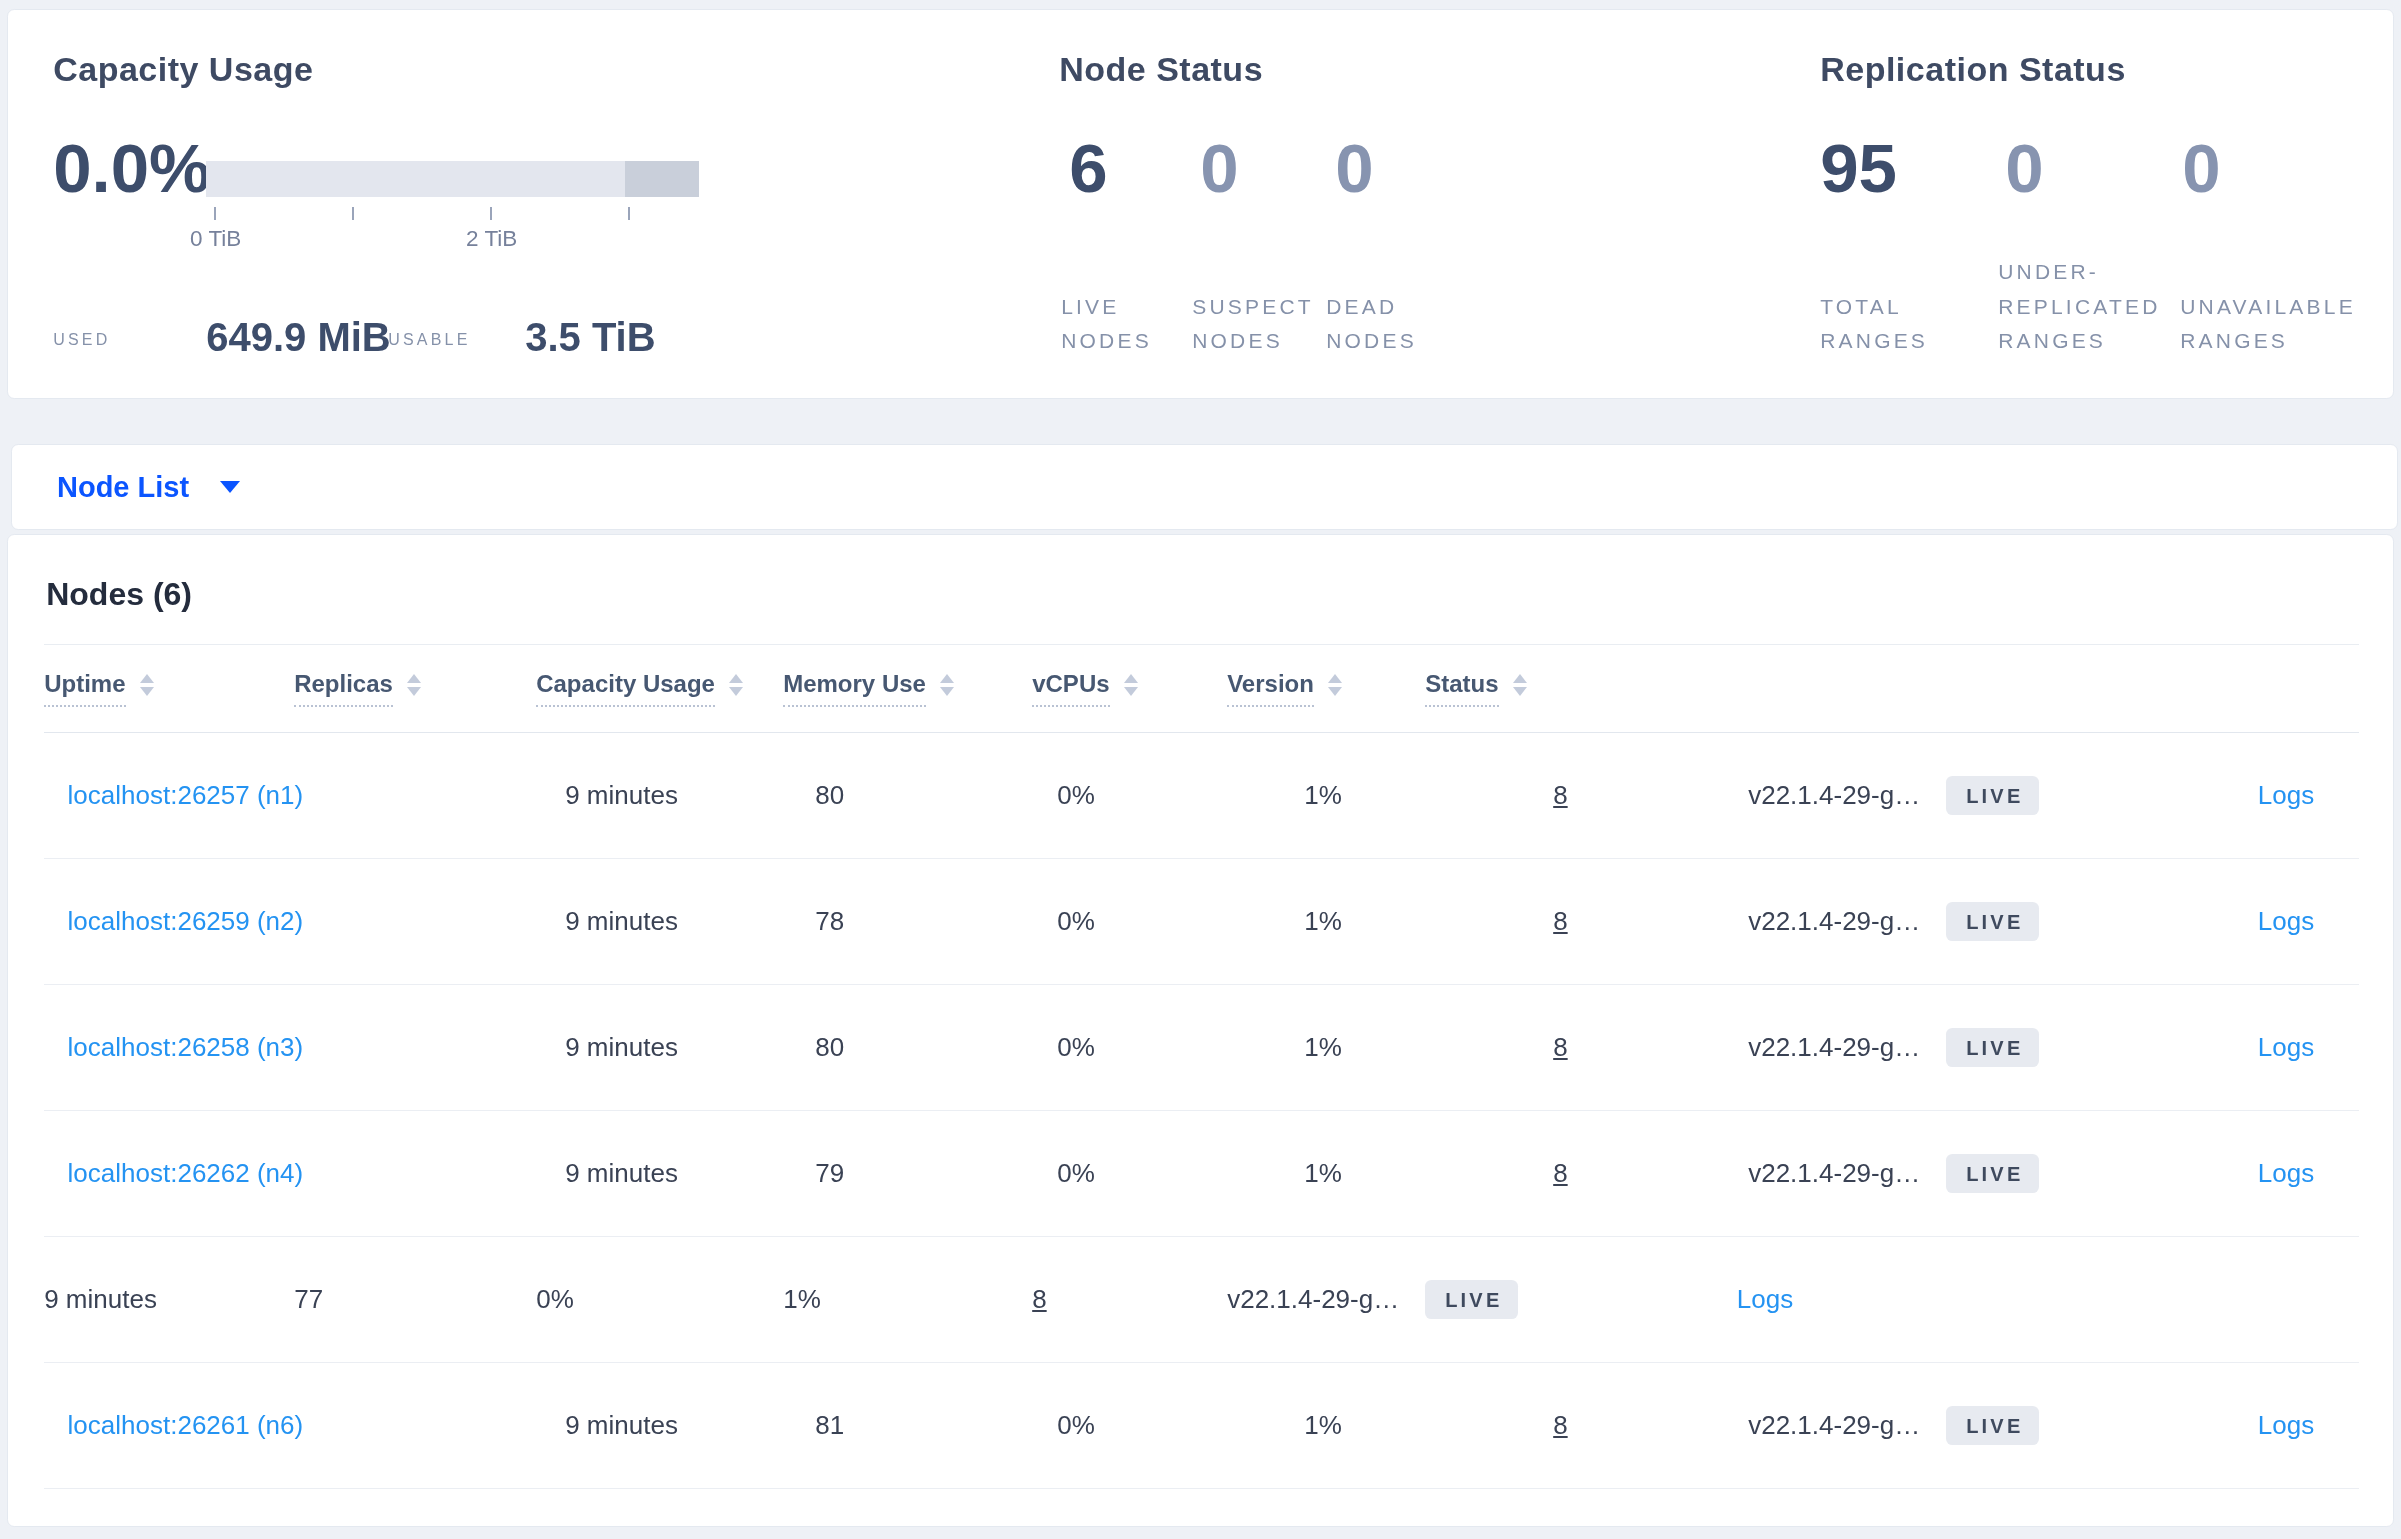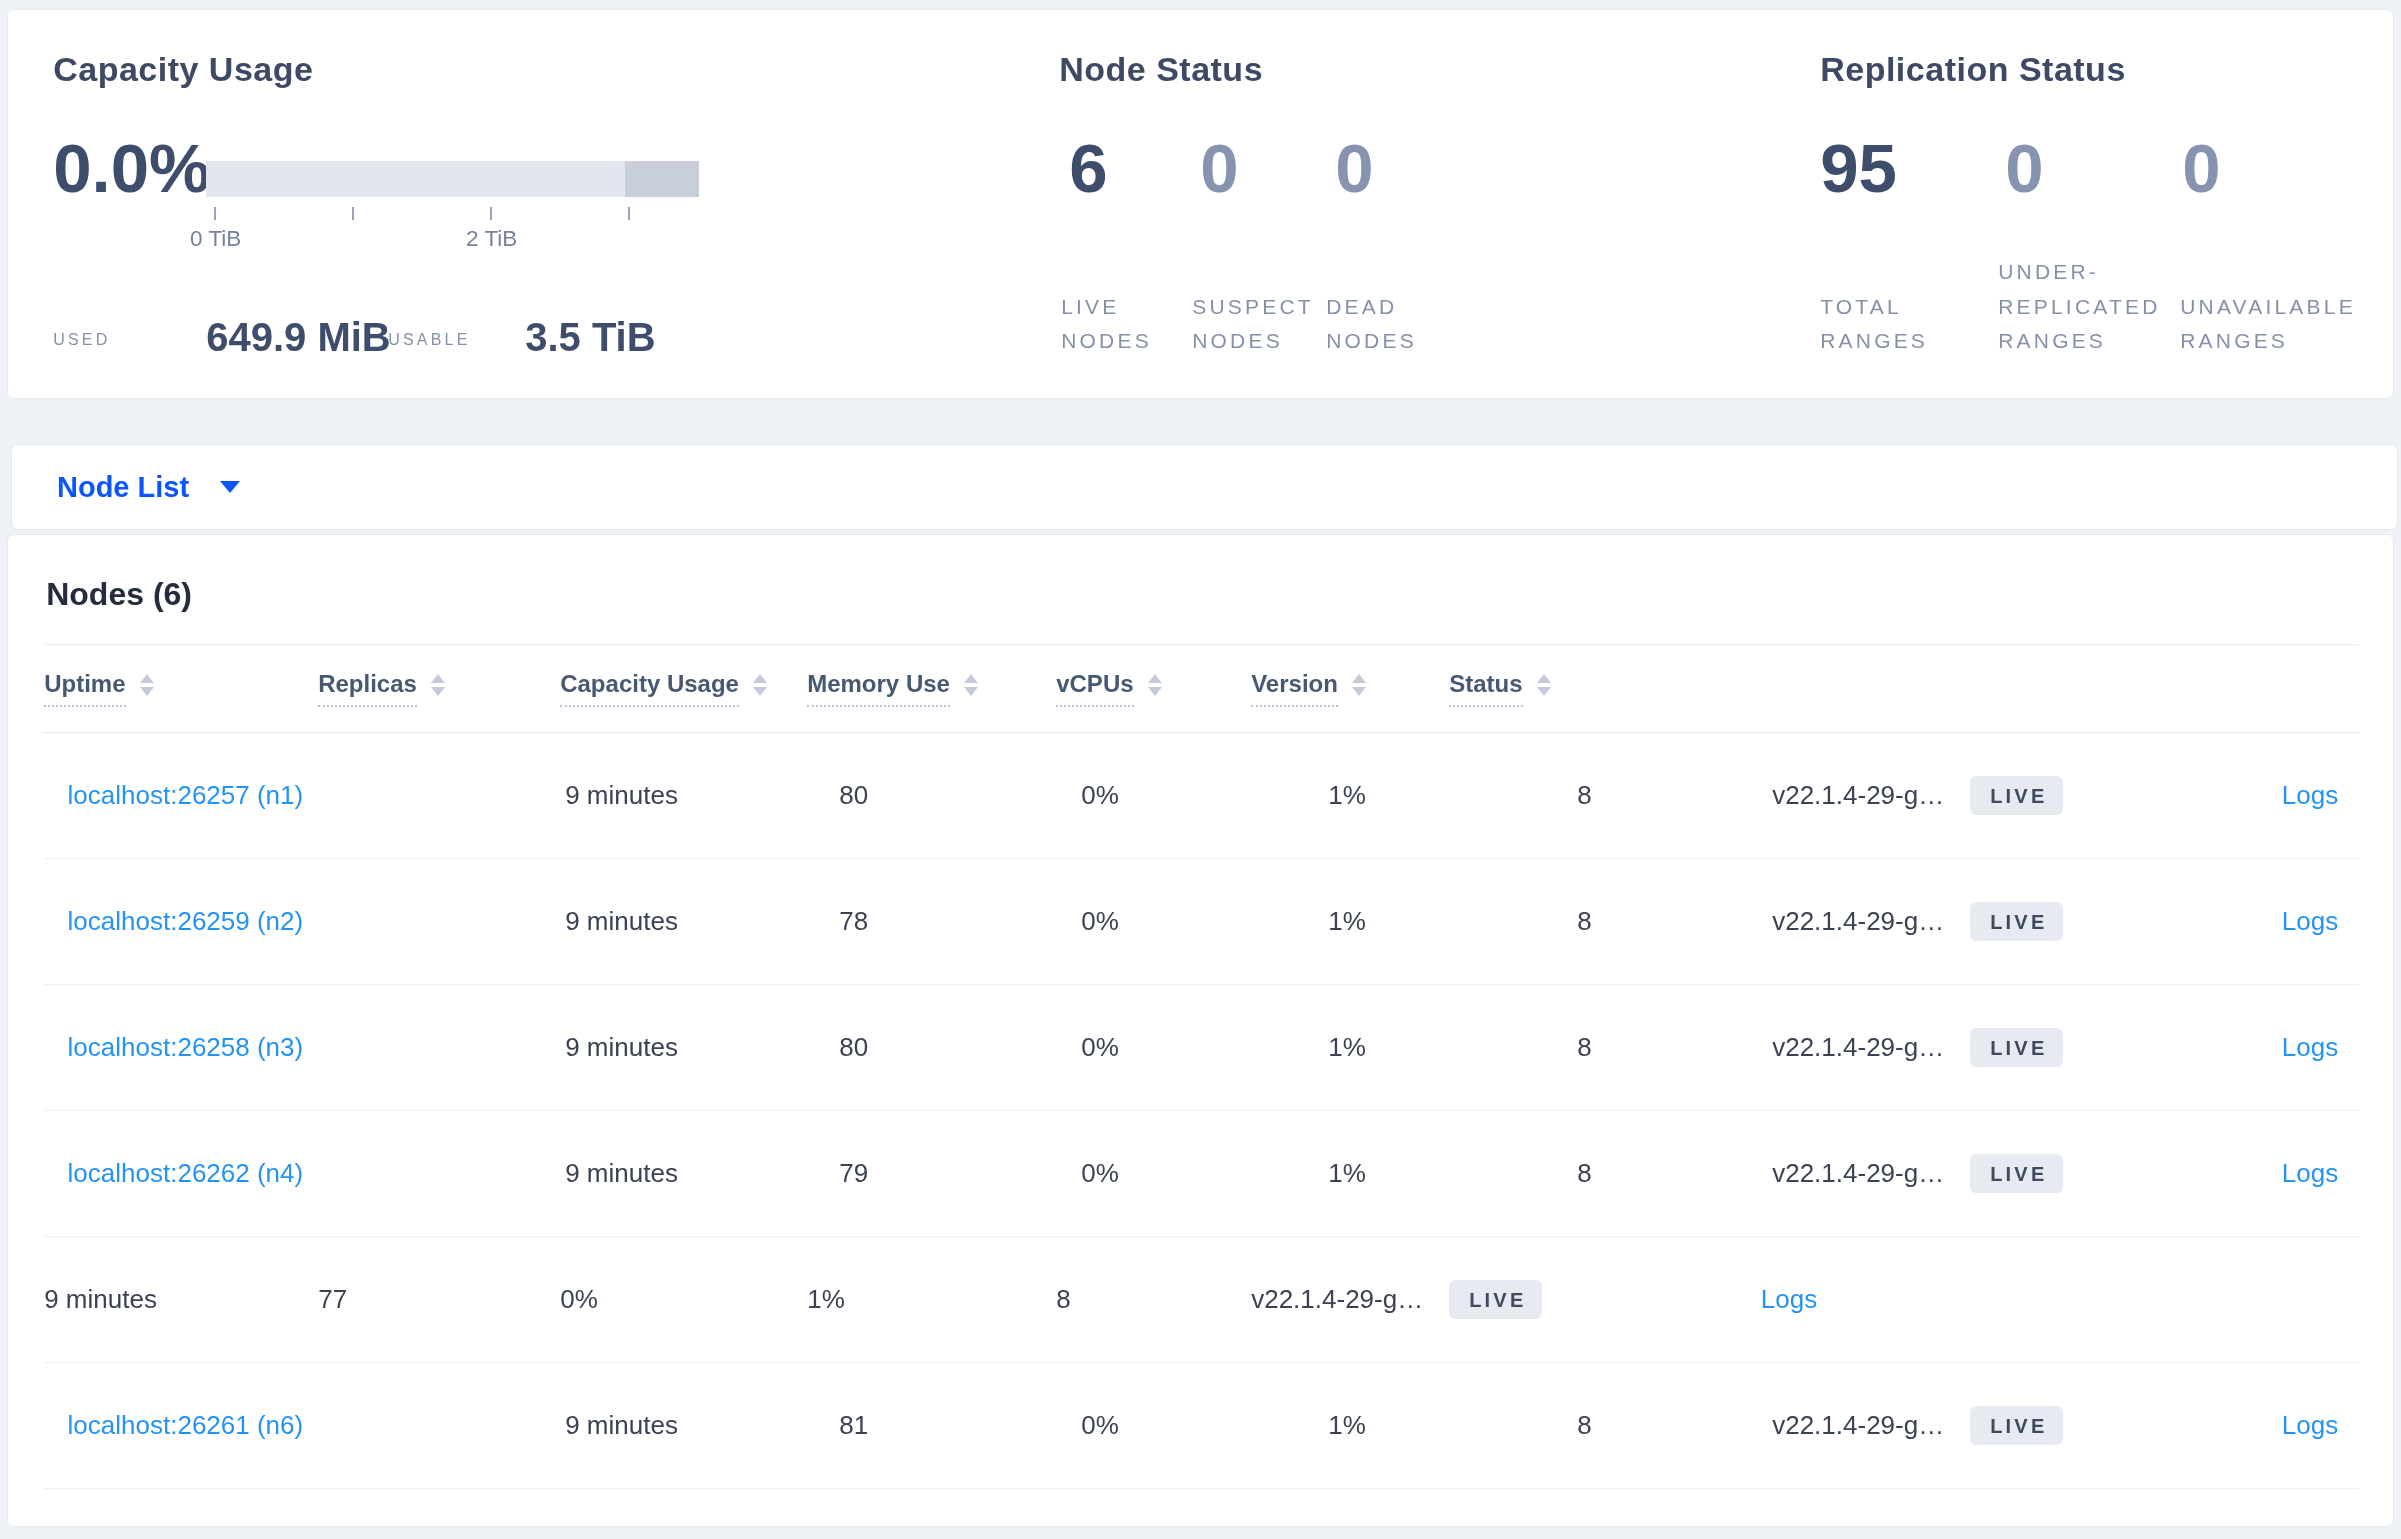--- a/index.html
+++ b/index.html
@@ -87,24 +87,24 @@
   .thead{
     display:flex; align-items:center; height:89px;
     border-top:1.8px solid var(--rule); border-bottom:1.8px solid var(--header-rule);
   }
   .trow{
     display:flex; align-items:center; height:126px;
     border-bottom:1.8px solid var(--divider);
   }
   .c0{width:521px; padding-left:23.4px;}
   .c1{width:250px;}
-  .c2{width:242px;margin-left:24px;}
+  .c2{width:242px;}
   .c3{width:247px;}
   .c4{width:249px;}
-  .c5{width:195px;}
+  .c5{width:195px;text-decoration:underline;}
   .c6{width:198px;}
   .c7{width:207px;}
   .c8{width:206px; text-align:right; padding-right:45px;}
   .thead > div{ flex-shrink:0; font-size:24px; font-weight:700; color:var(--header-text); white-space:nowrap;}
   .trow  > div{ flex-shrink:0; font-size:26px; color:var(--table-text); white-space:nowrap;}
   .hlabel{ display:inline-block; vertical-align:middle; }
   .hlabel.tip{ border-bottom:2.7px dotted #b9c2d3; padding-bottom:6.3px; }
   .sort{
     display:inline-flex; flex-direction:column; vertical-align:middle;
     margin-left:14.4px; row-gap:4.5px; position:relative; top:-3.6px;

